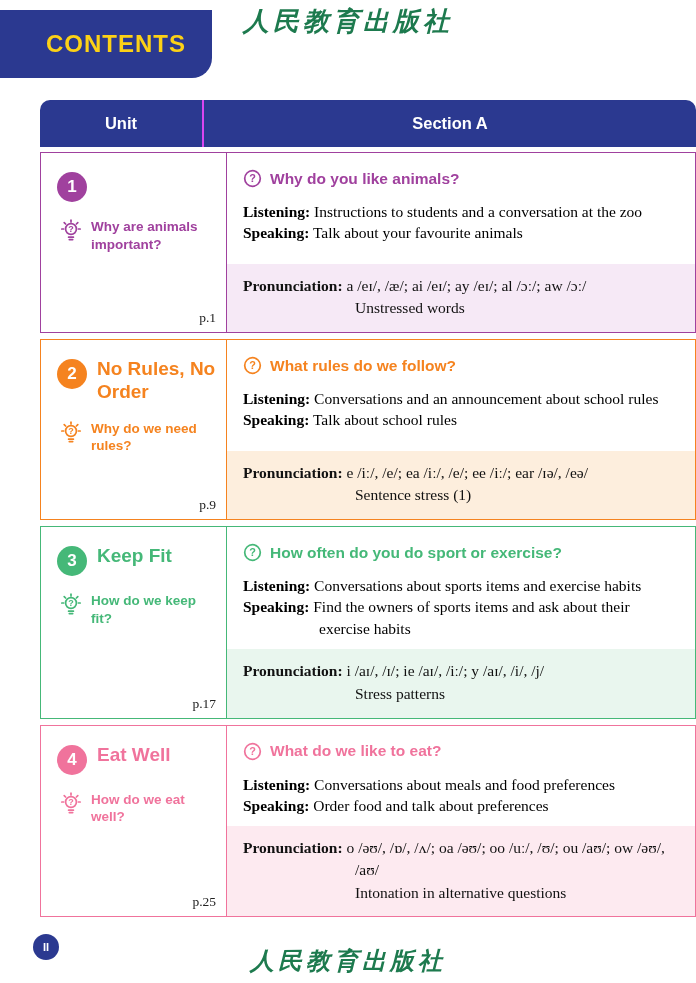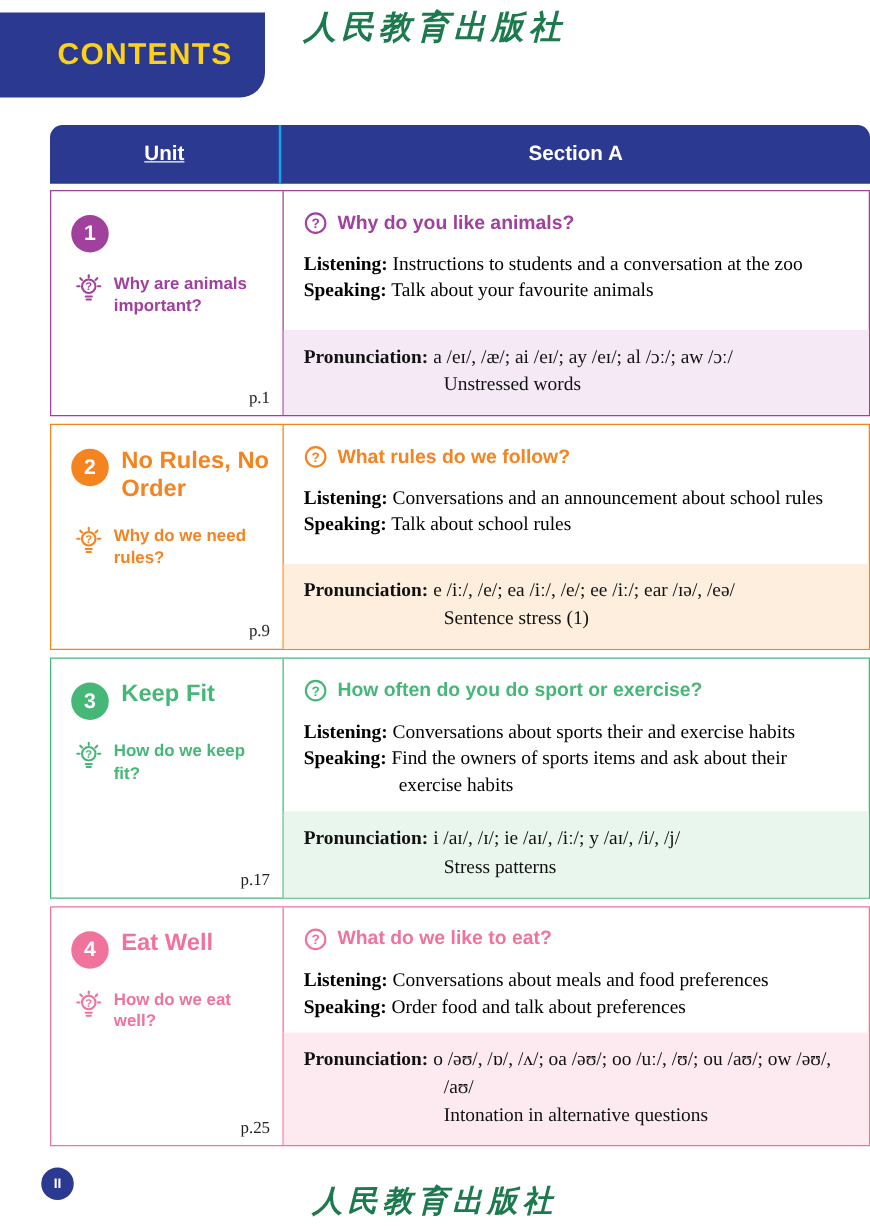--- a/index.html
+++ b/index.html
@@ -29,23 +29,22 @@
 
   
   .toc { position:absolute; top:100px; left:40px; right:0; }
   .toc-header {
     display:flex; height:47px; background:#2b3990;
     border-radius:10px 10px 0 0; overflow:hidden;
     color:#fff; font-family:"Liberation Sans","DejaVu Sans",sans-serif;
     font-weight:bold; font-size:16.5px;
   }
   .hdr-unit {
-    width:185px; display:flex; align-items:center; justify-content:center;
-    border-right:2px solid #0ea5e9;
-    text-decoration:underline;
+    width:164px; display:flex; align-items:center; justify-content:center;
+    border-right:2px solid #d946ef;
   }
   .hdr-section { flex:1; display:flex; align-items:center; justify-content:center; }
 
   .row {
     display:flex; border:1px solid var(--tc); margin-top:6px;
     background:#fff; min-height:181px;
   }
   .row.first { margin-top:5px; }
   .row.tall { min-height:192px; }
   .u1 { --tc:#a0419e; --lc:#f6e9f6; }
@@ -244,21 +243,21 @@
       <div class="content-main">
         <div class="q-head">
           <span class="q-icon">
             <svg viewBox="0 0 20 20" width="19" height="19">
                 <circle cx="10" cy="10" r="8.2" fill="none" stroke="currentColor" stroke-width="1.8"></circle>
                 <text x="10" y="14.2" text-anchor="middle" font-size="11.5" font-weight="bold" fill="currentColor">?</text>
               </svg>
           </span>
           <span>How often do you do sport or exercise?</span>
         </div>
-        <div class="line hang-l"><span class="lbl">Listening:</span> <span>Conversations about sports their and exercise habits</span></div>
+        <div class="line hang-l"><span class="lbl">Listening:</span> <span>Conversations about sports items and exercise habits</span></div>
         <div class="line hang-s"><span class="lbl">Speaking:</span> <span>Find the owners of sports items and ask about their exercise habits</span></div>
       </div>
       <div class="pron">
         <div class="pron-main"><span class="lbl">Pronunciation:</span> <span>i /aɪ/, /ɪ/; ie /aɪ/, /iː/; y /aɪ/, /i/, /j/</span></div>
         <div class="pron-focus">Stress patterns</div>
       </div>
     </div>
   </div>
 
   <div class="row tall u4">

